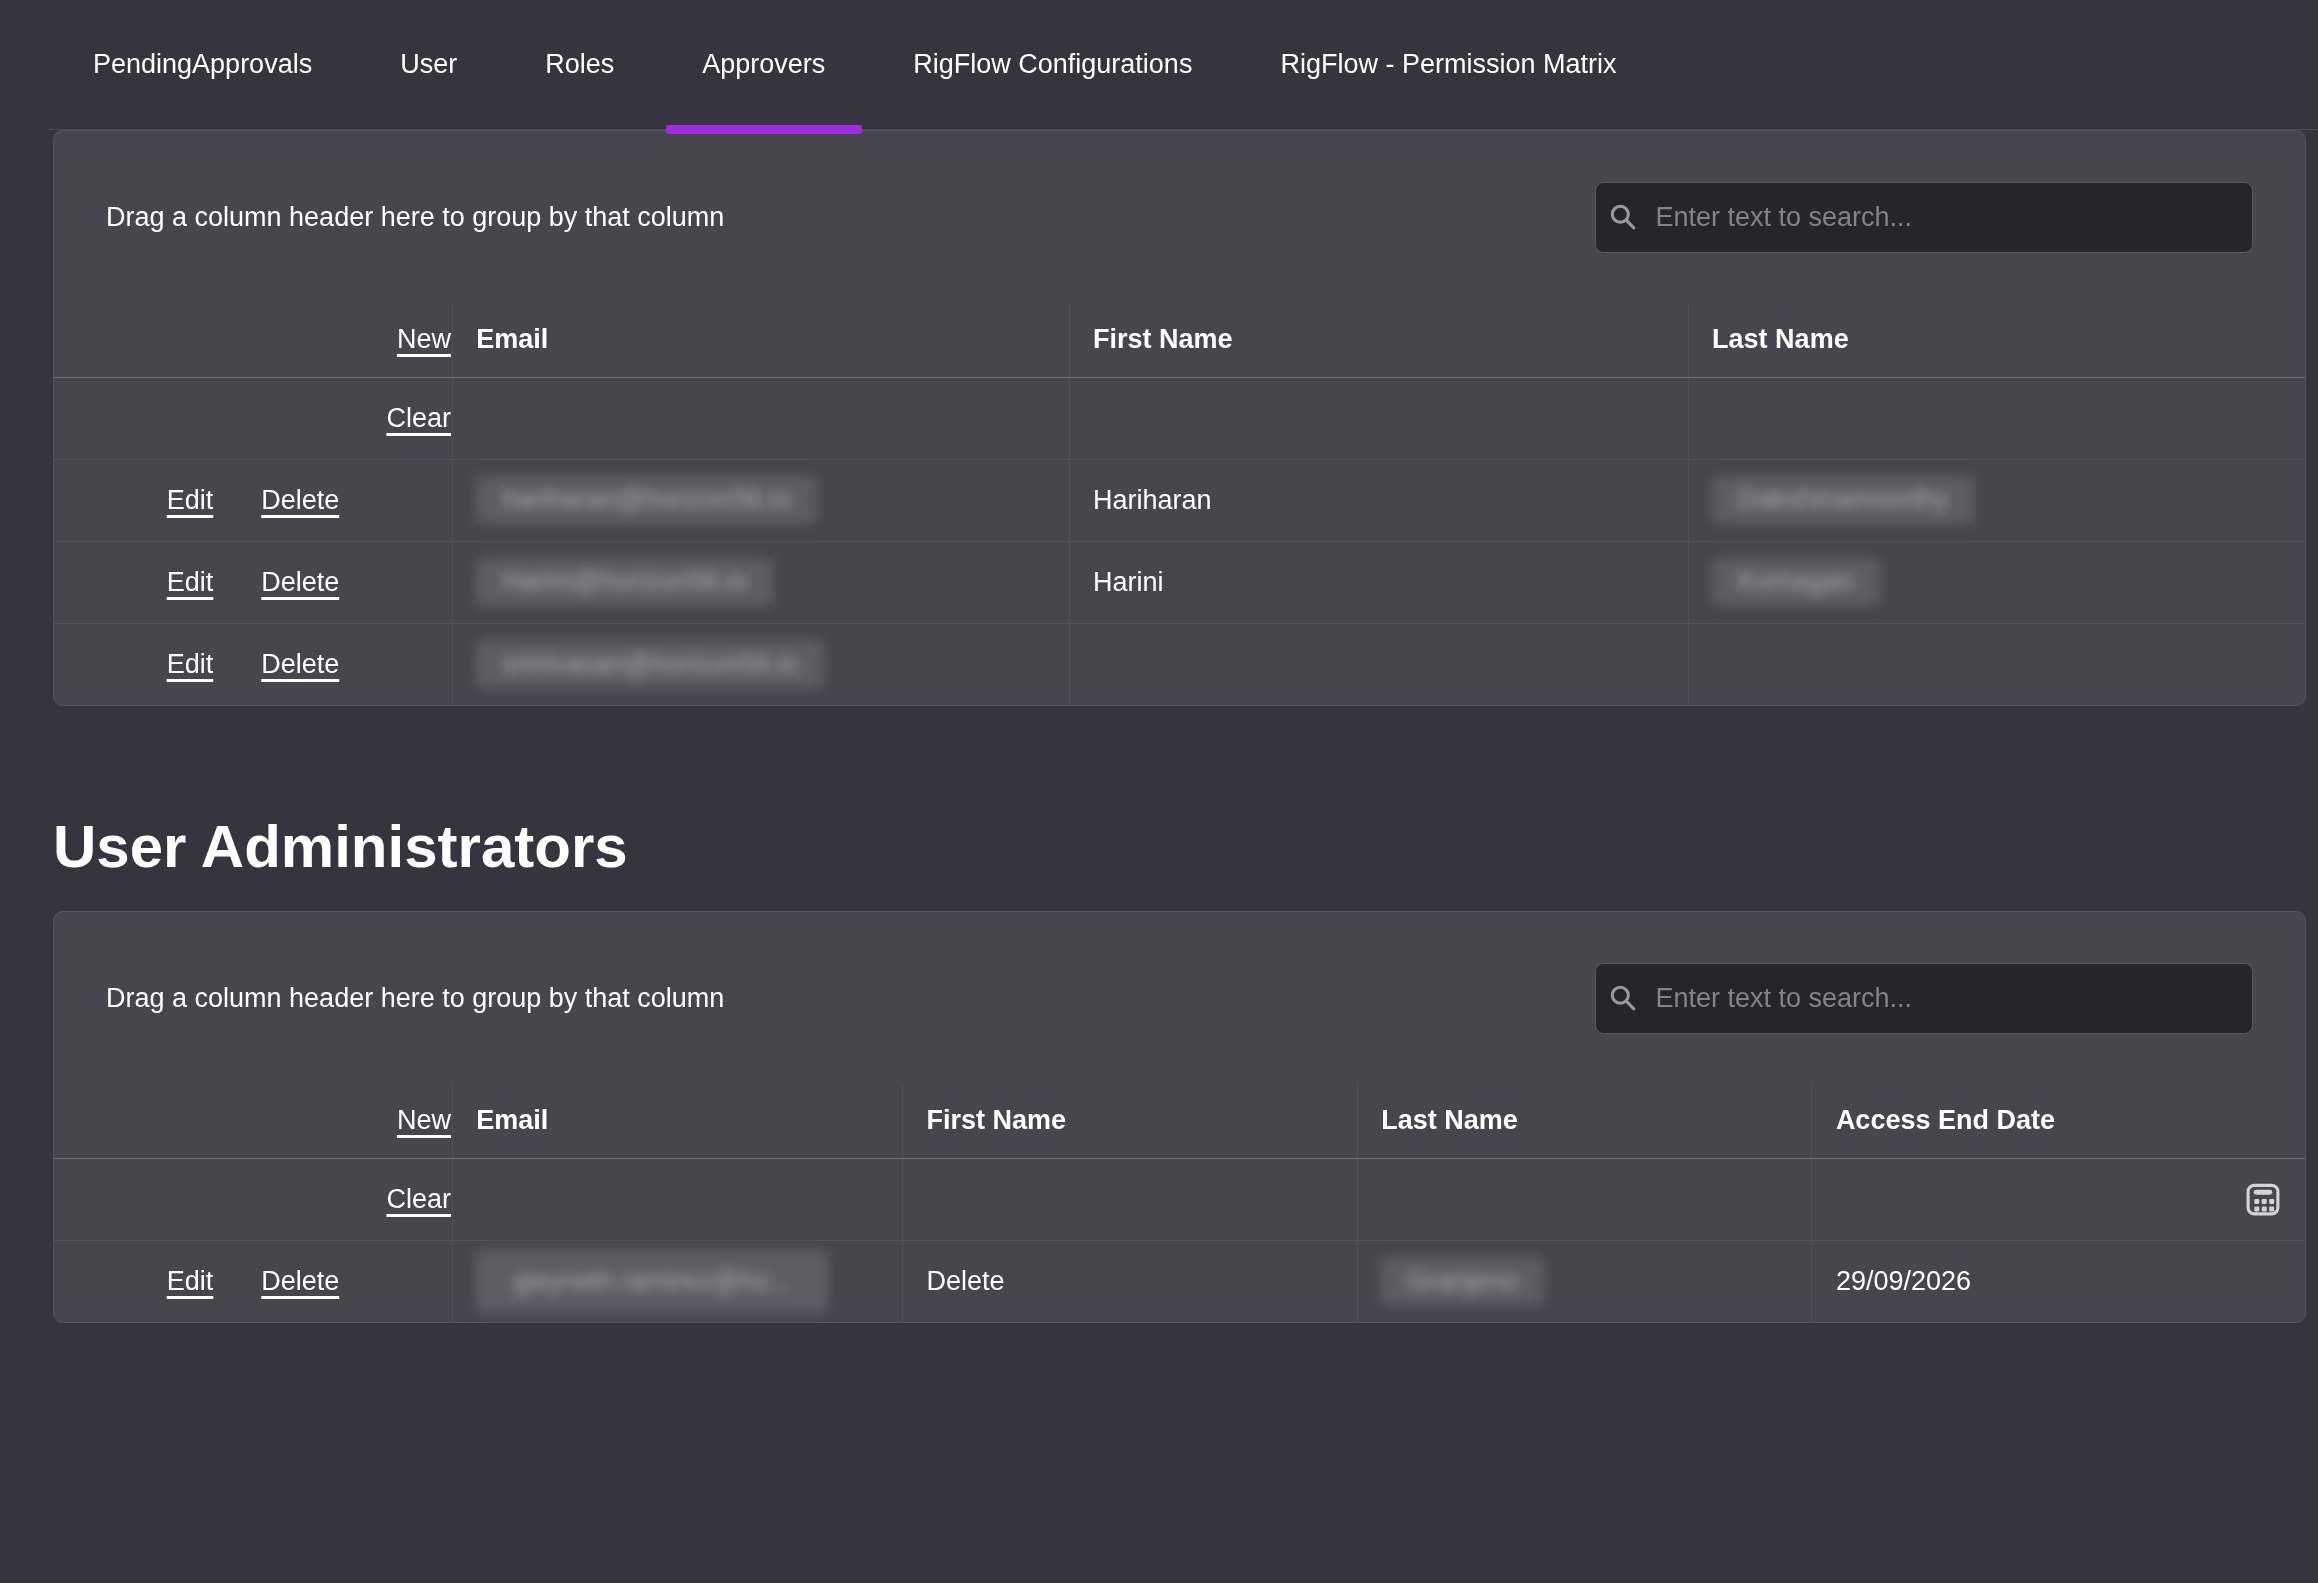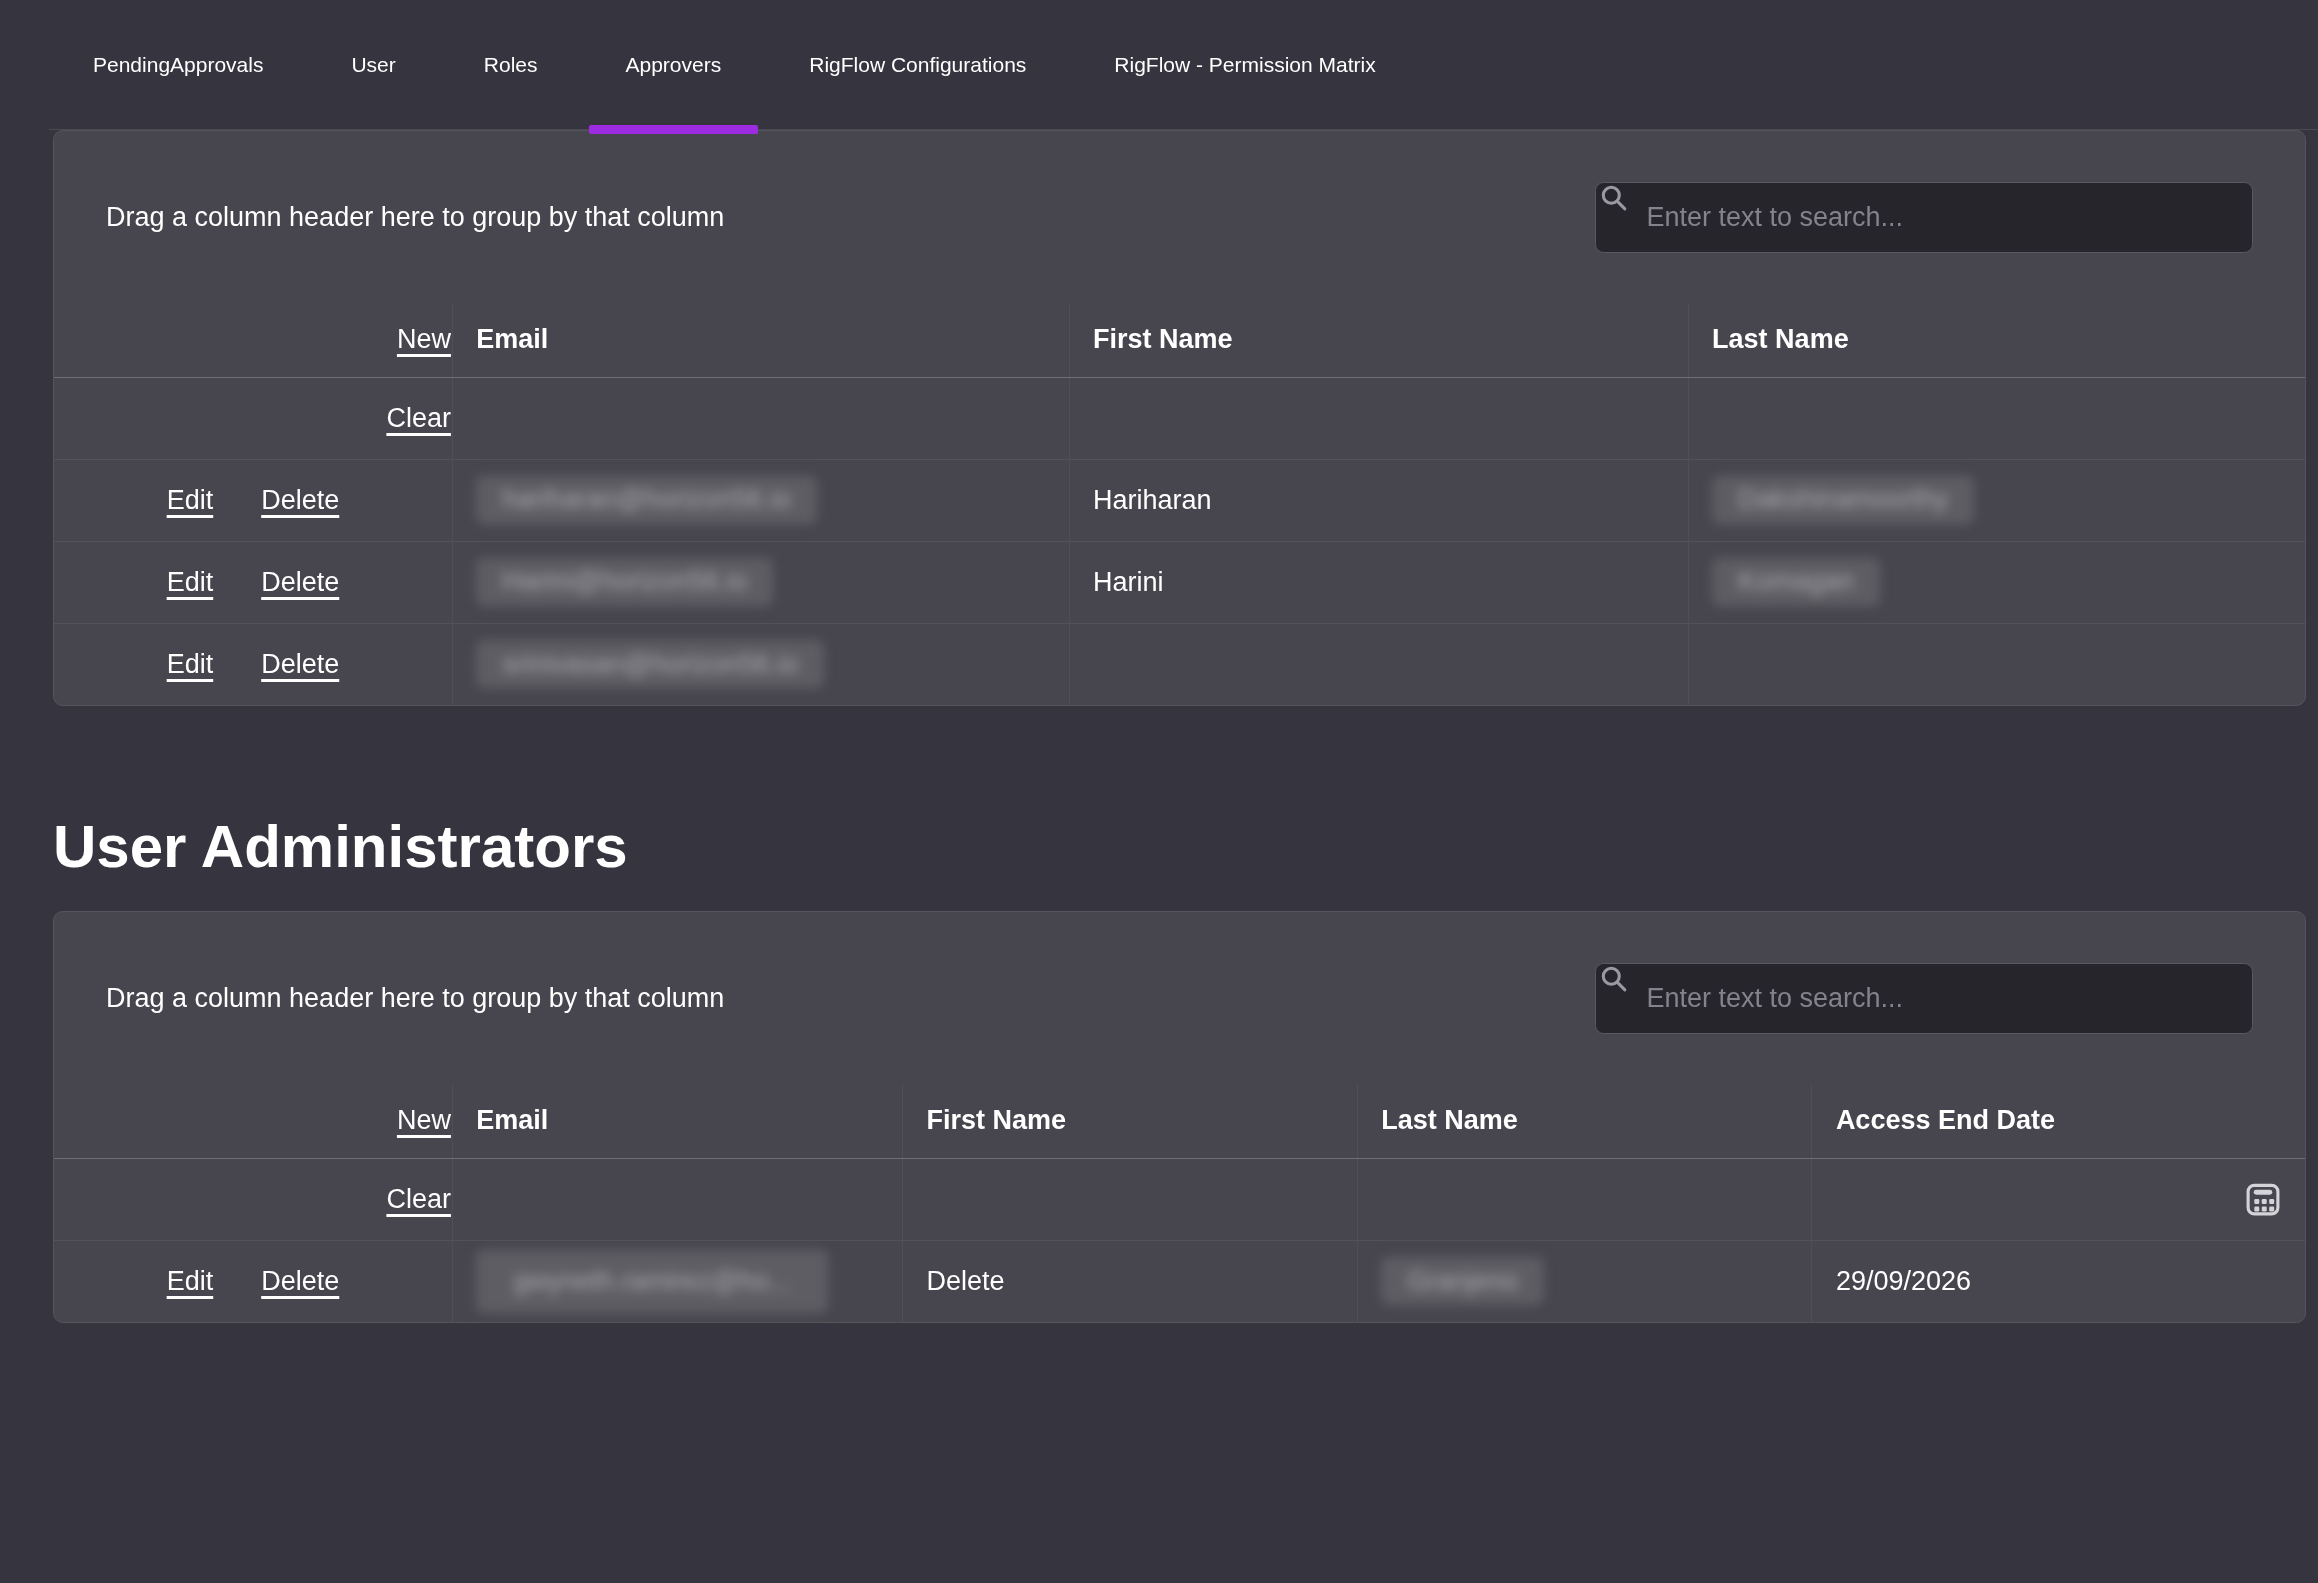--- a/index.html
+++ b/index.html
@@ -15,21 +15,21 @@
   .tabs {
     display:flex; align-items:stretch;
     margin-left:49px; margin-right:0;
     height:130px;
     border-bottom:1.8px solid #4B4A52;
   }
   .tab {
     position:relative;
     display:flex; align-items:center;
     padding:0 44px;
-    font-size:21px; font-weight:500;
+    font-size:27px; font-weight:500;
     color:#FFFFFF; cursor:pointer;
     white-space:nowrap;
   }
   .tab.active::after {
     content:"";
     position:absolute; left:7.4px; right:7.4px; bottom:-4.9px;
     height:8.6px; border-radius:1.8px;
     background:#9C2BE2;
   }
 
@@ -54,22 +54,22 @@
     display:flex; align-items:center; justify-content:space-between;
     padding:0 52px;
     gap:48px;
   }
   .drag-hint { font-size:27px; color:#FFFFFF; }
   .searchbox {
     width:658px; height:71px;
     background:#26252C;
     border:1.2px solid #5A5960;
     border-radius:8.6px;
-    display:flex; 
-    padding:0 3px; gap:16px;
+    display:flex; align-items:center;
+    padding:0 12px; gap:16px;
     flex:0 0 auto;
   }
   .searchbox svg { flex:0 0 auto; }
   .searchbox input {
     flex:1; min-width:0;
     background:transparent; border:none; outline:none;
     color:#C9C9CE; font-size:27px;
     font-family:"Liberation Sans", sans-serif;
   }
   .searchbox input::placeholder { color:#84838C; }

